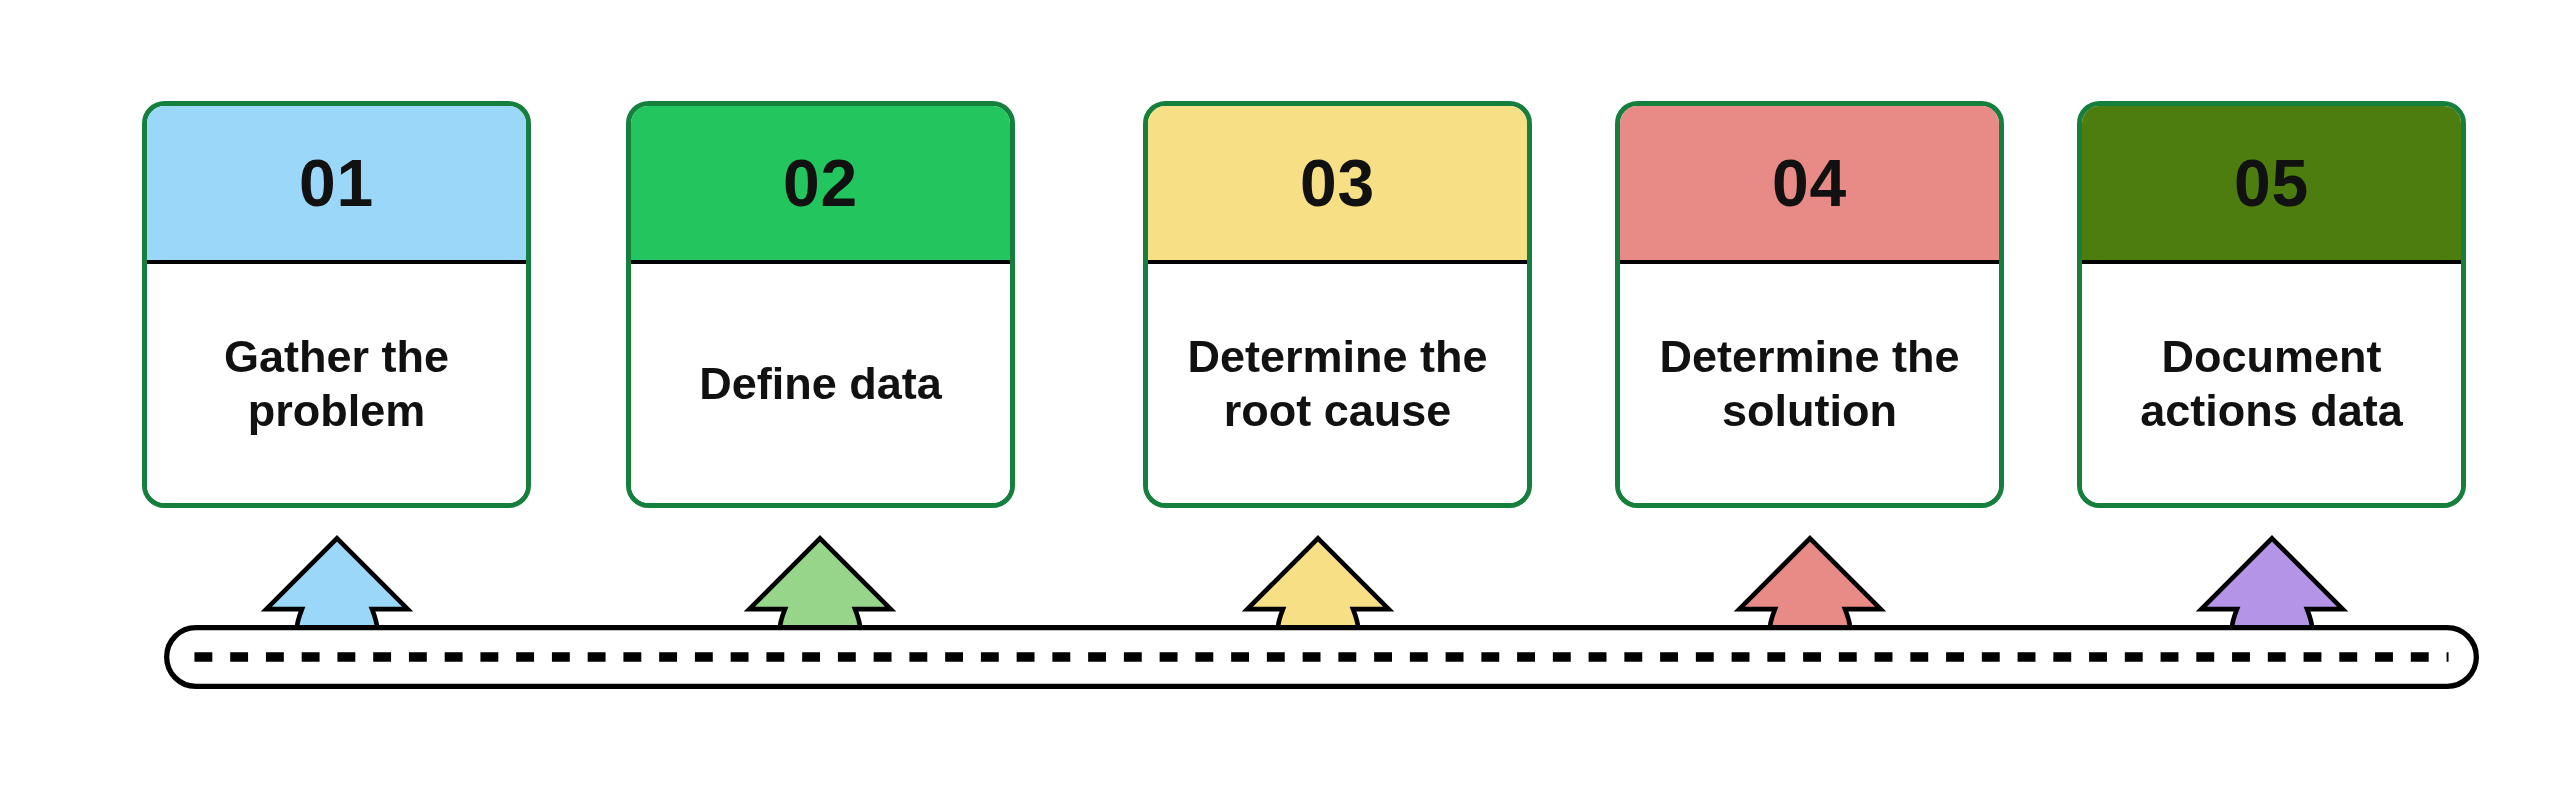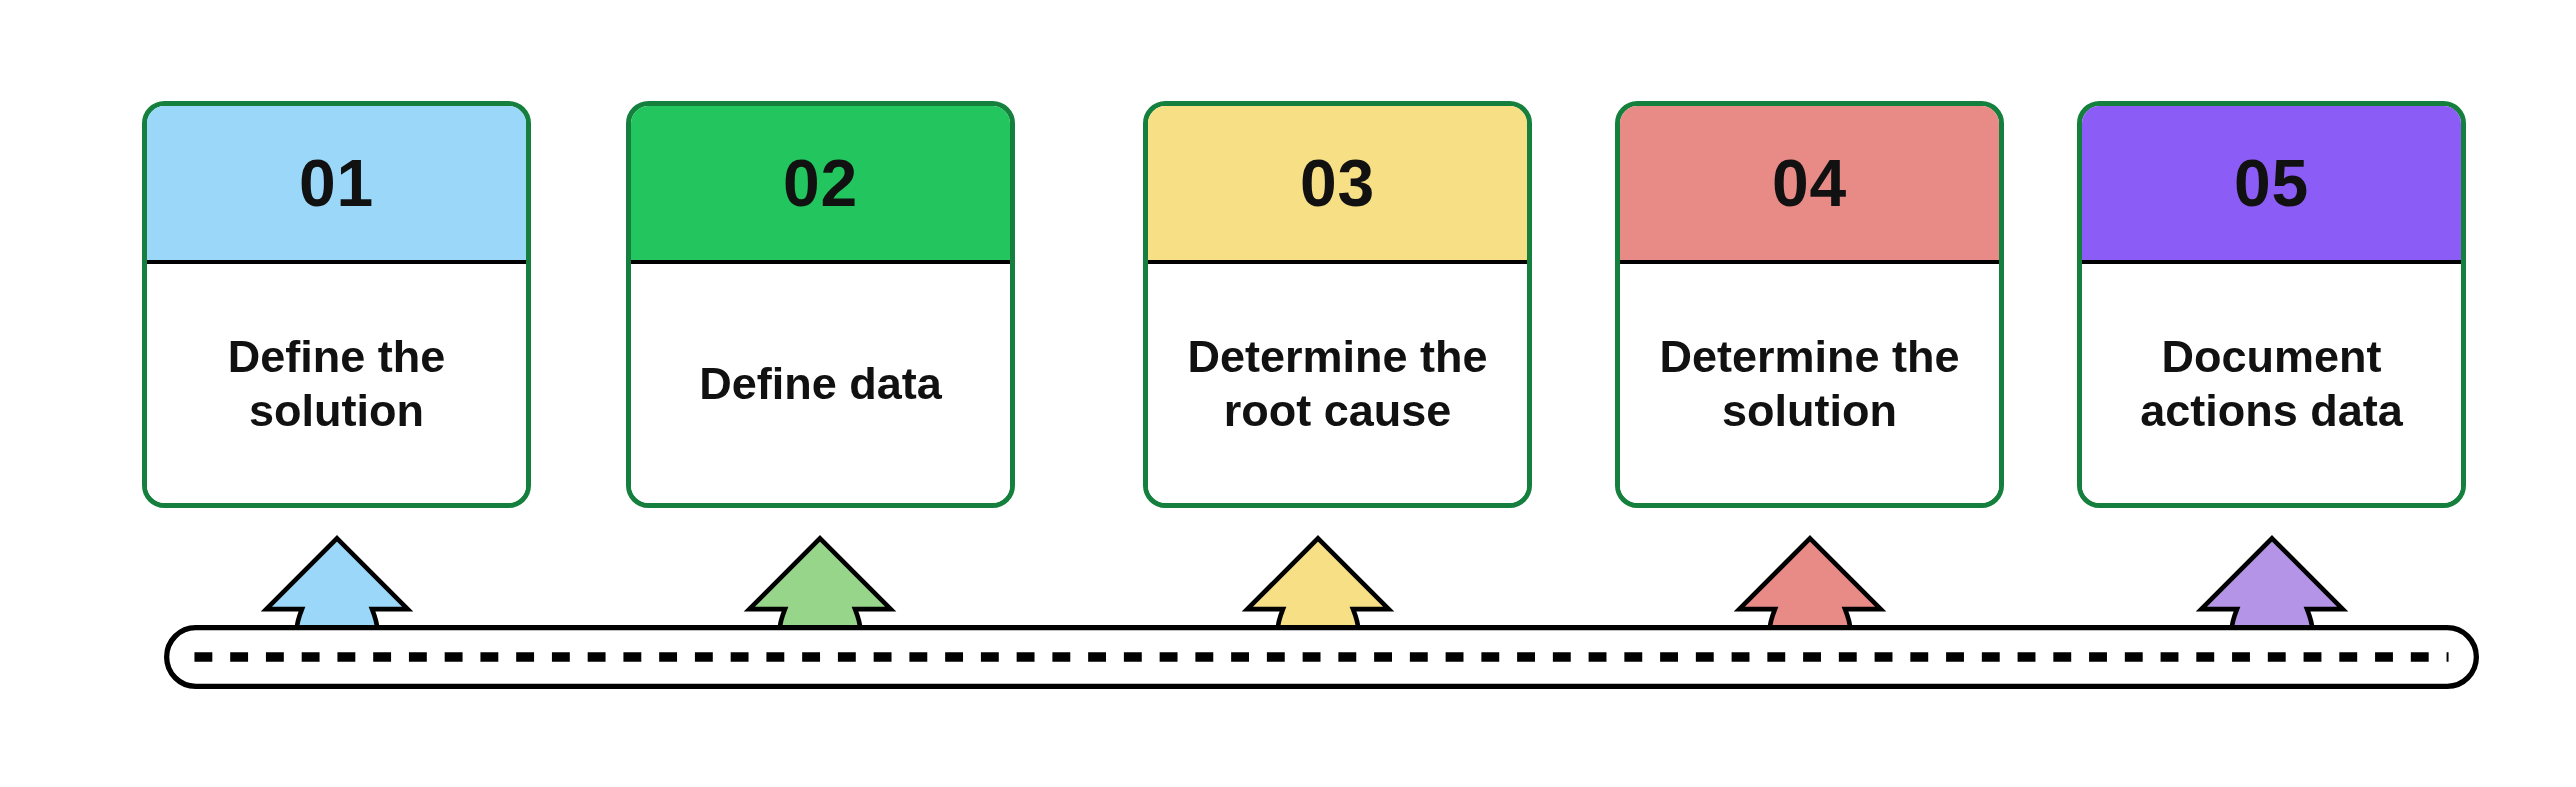--- a/index.html
+++ b/index.html
@@ -99,21 +99,21 @@
 </head>
 <body>
 
 <div id="stage">
 
   <div class="card" style="left:142px;">
     <div class="card-header" style="background: rgb(155, 215, 248);">
       <span class="card-number">01</span>
     </div>
     <div class="card-body">
-      <span class="card-label">Define the solution</span>
+      <span class="card-label">Gather the problem</span>
     </div>
   </div>
 
   <div class="card" style="left:626px;">
     <div class="card-header" style="background: #22c55e;">
       <span class="card-number">02</span>
     </div>
     <div class="card-body">
       <span class="card-label">Define data</span>
     </div>
@@ -131,21 +131,21 @@
   <div class="card" style="left:1615px;">
     <div class="card-header" style="background: rgb(232, 138, 133);">
       <span class="card-number">04</span>
     </div>
     <div class="card-body">
       <span class="card-label">Determine the solution</span>
     </div>
   </div>
 
   <div class="card" style="left:2077px;width:389px;">
-    <div class="card-header" style="background: #8b5cf6;">
+    <div class="card-header" style="background: #4d7c0f;">
       <span class="card-number">05</span>
     </div>
     <div class="card-body">
       <span class="card-label">Document actions data</span>
     </div>
   </div>
 
   <div class="arrow" style="left:261px;">
     <svg viewBox="0 0 230 148" preserveAspectRatio="none">
       <path d="M115 5 L222 112 L168 112 Q176 132 176 144 L54 144 Q54 132 62 112 L8 112 Z" fill="#9BD7F8" stroke="#000000" stroke-width="7" stroke-linejoin="miter"></path>

